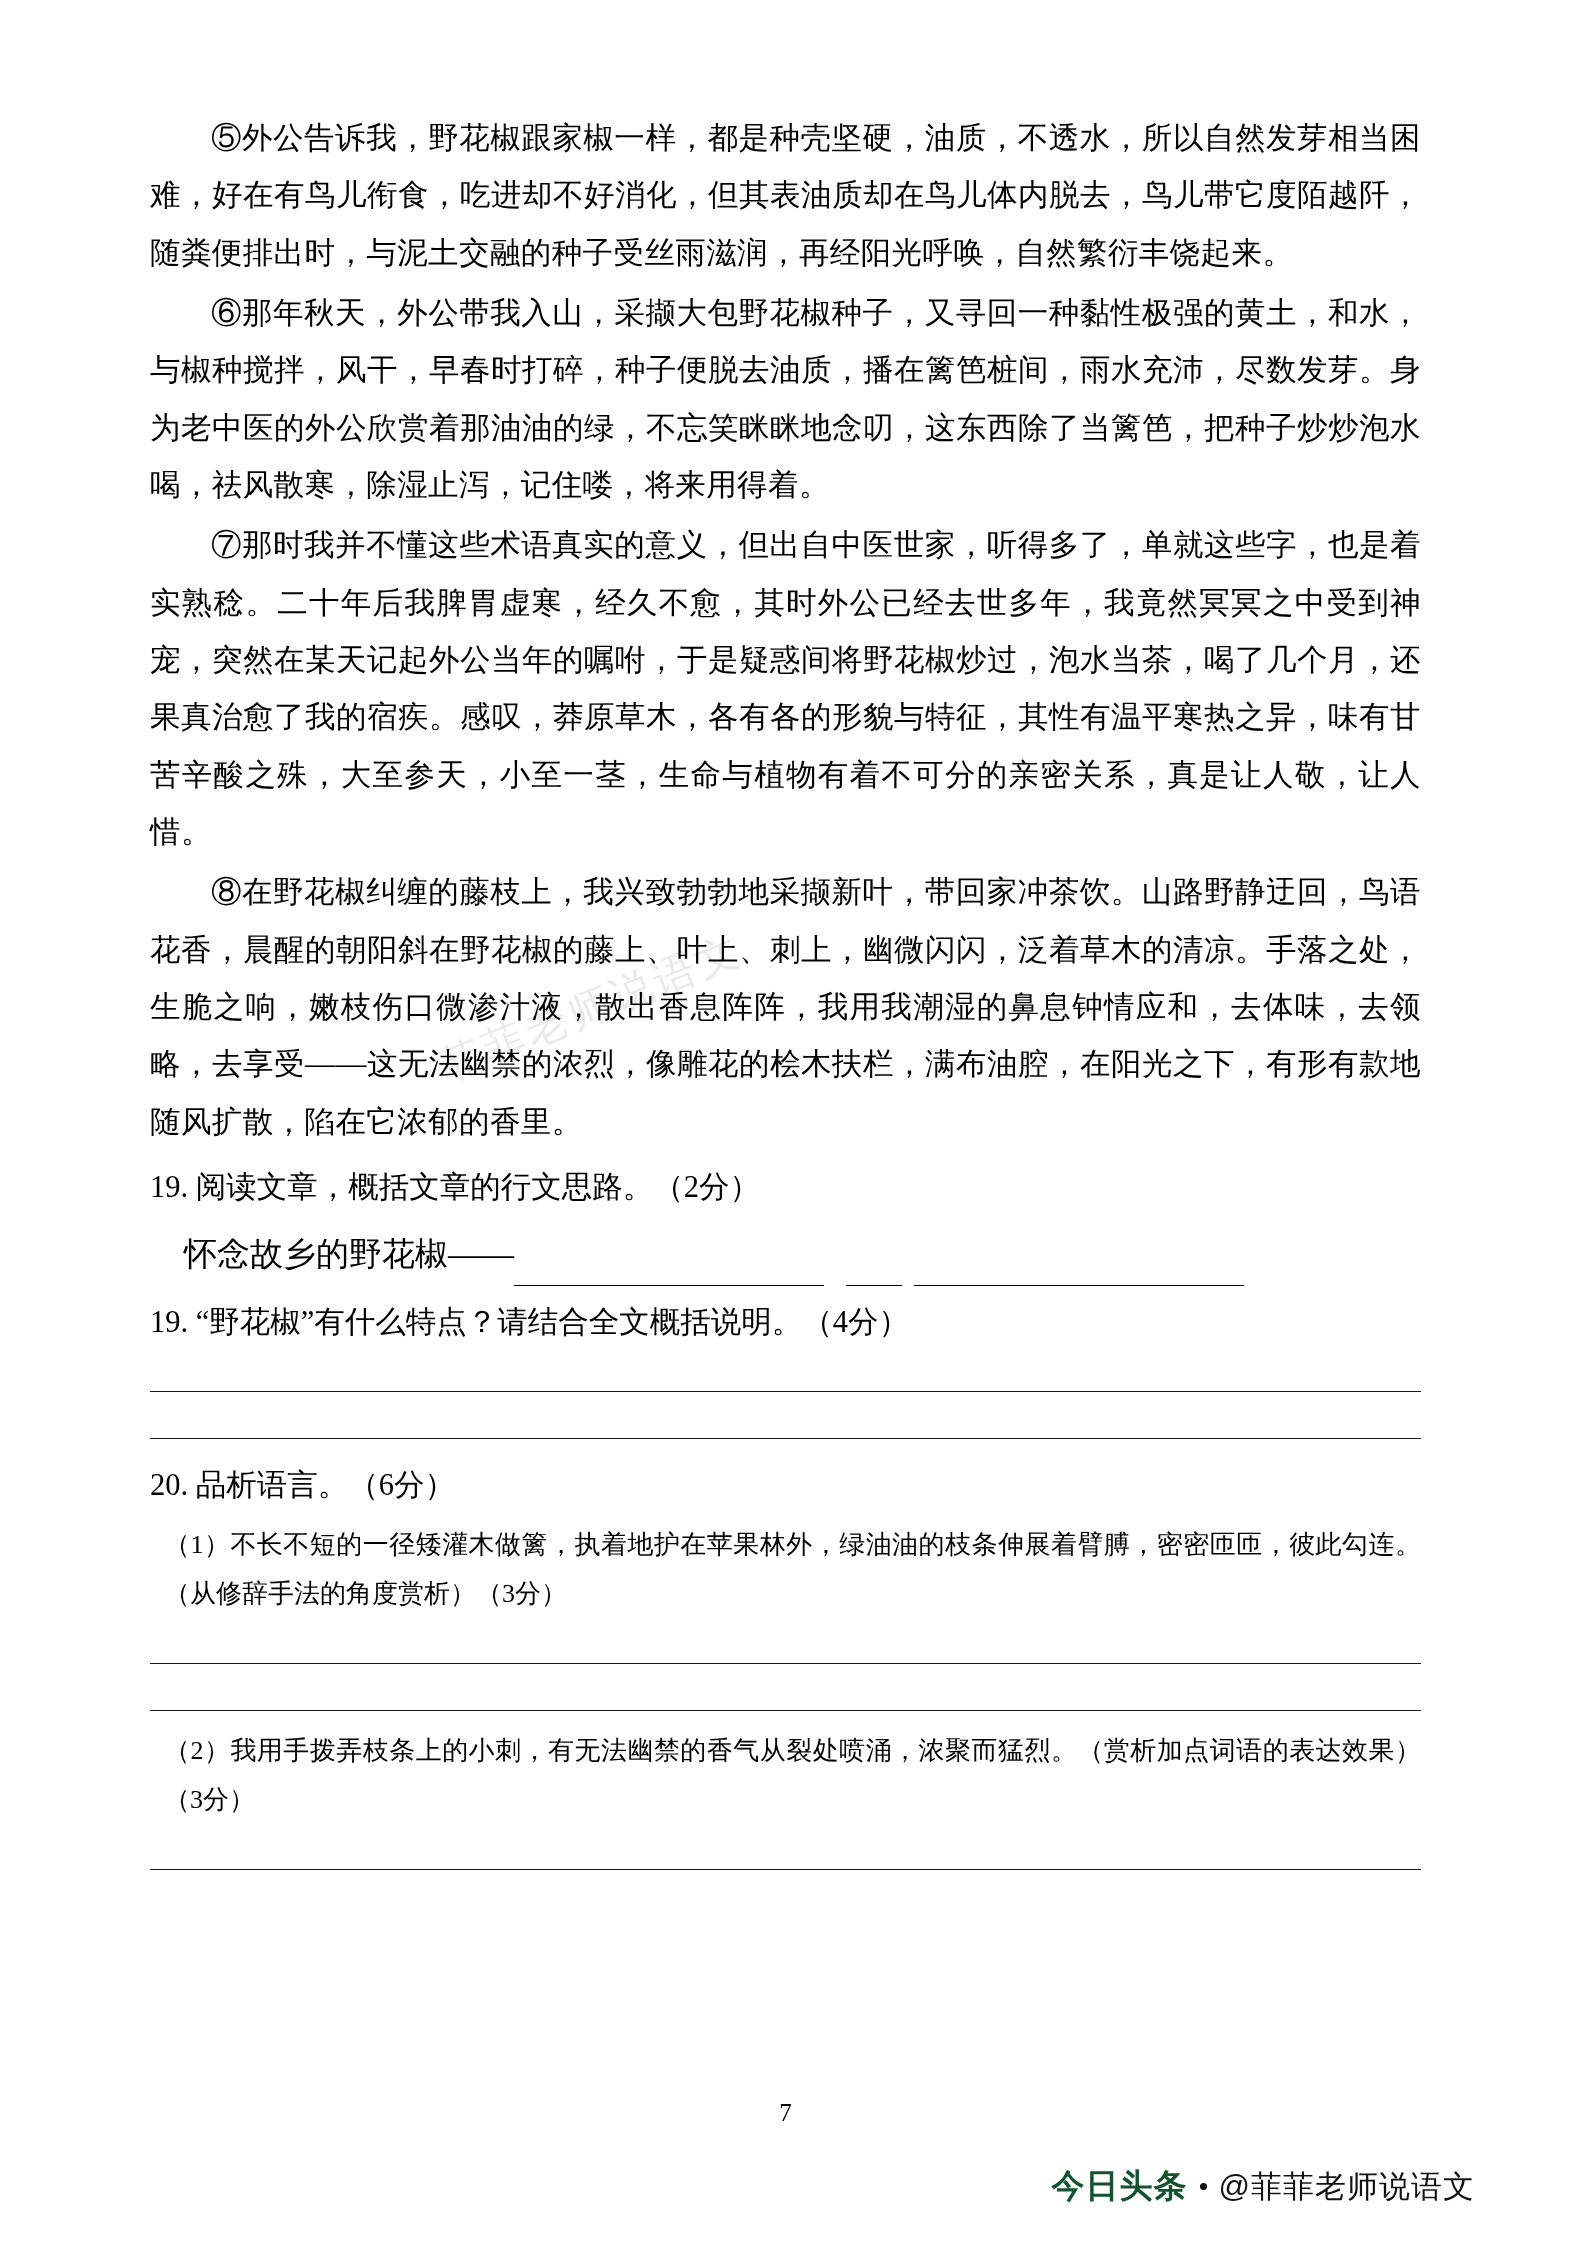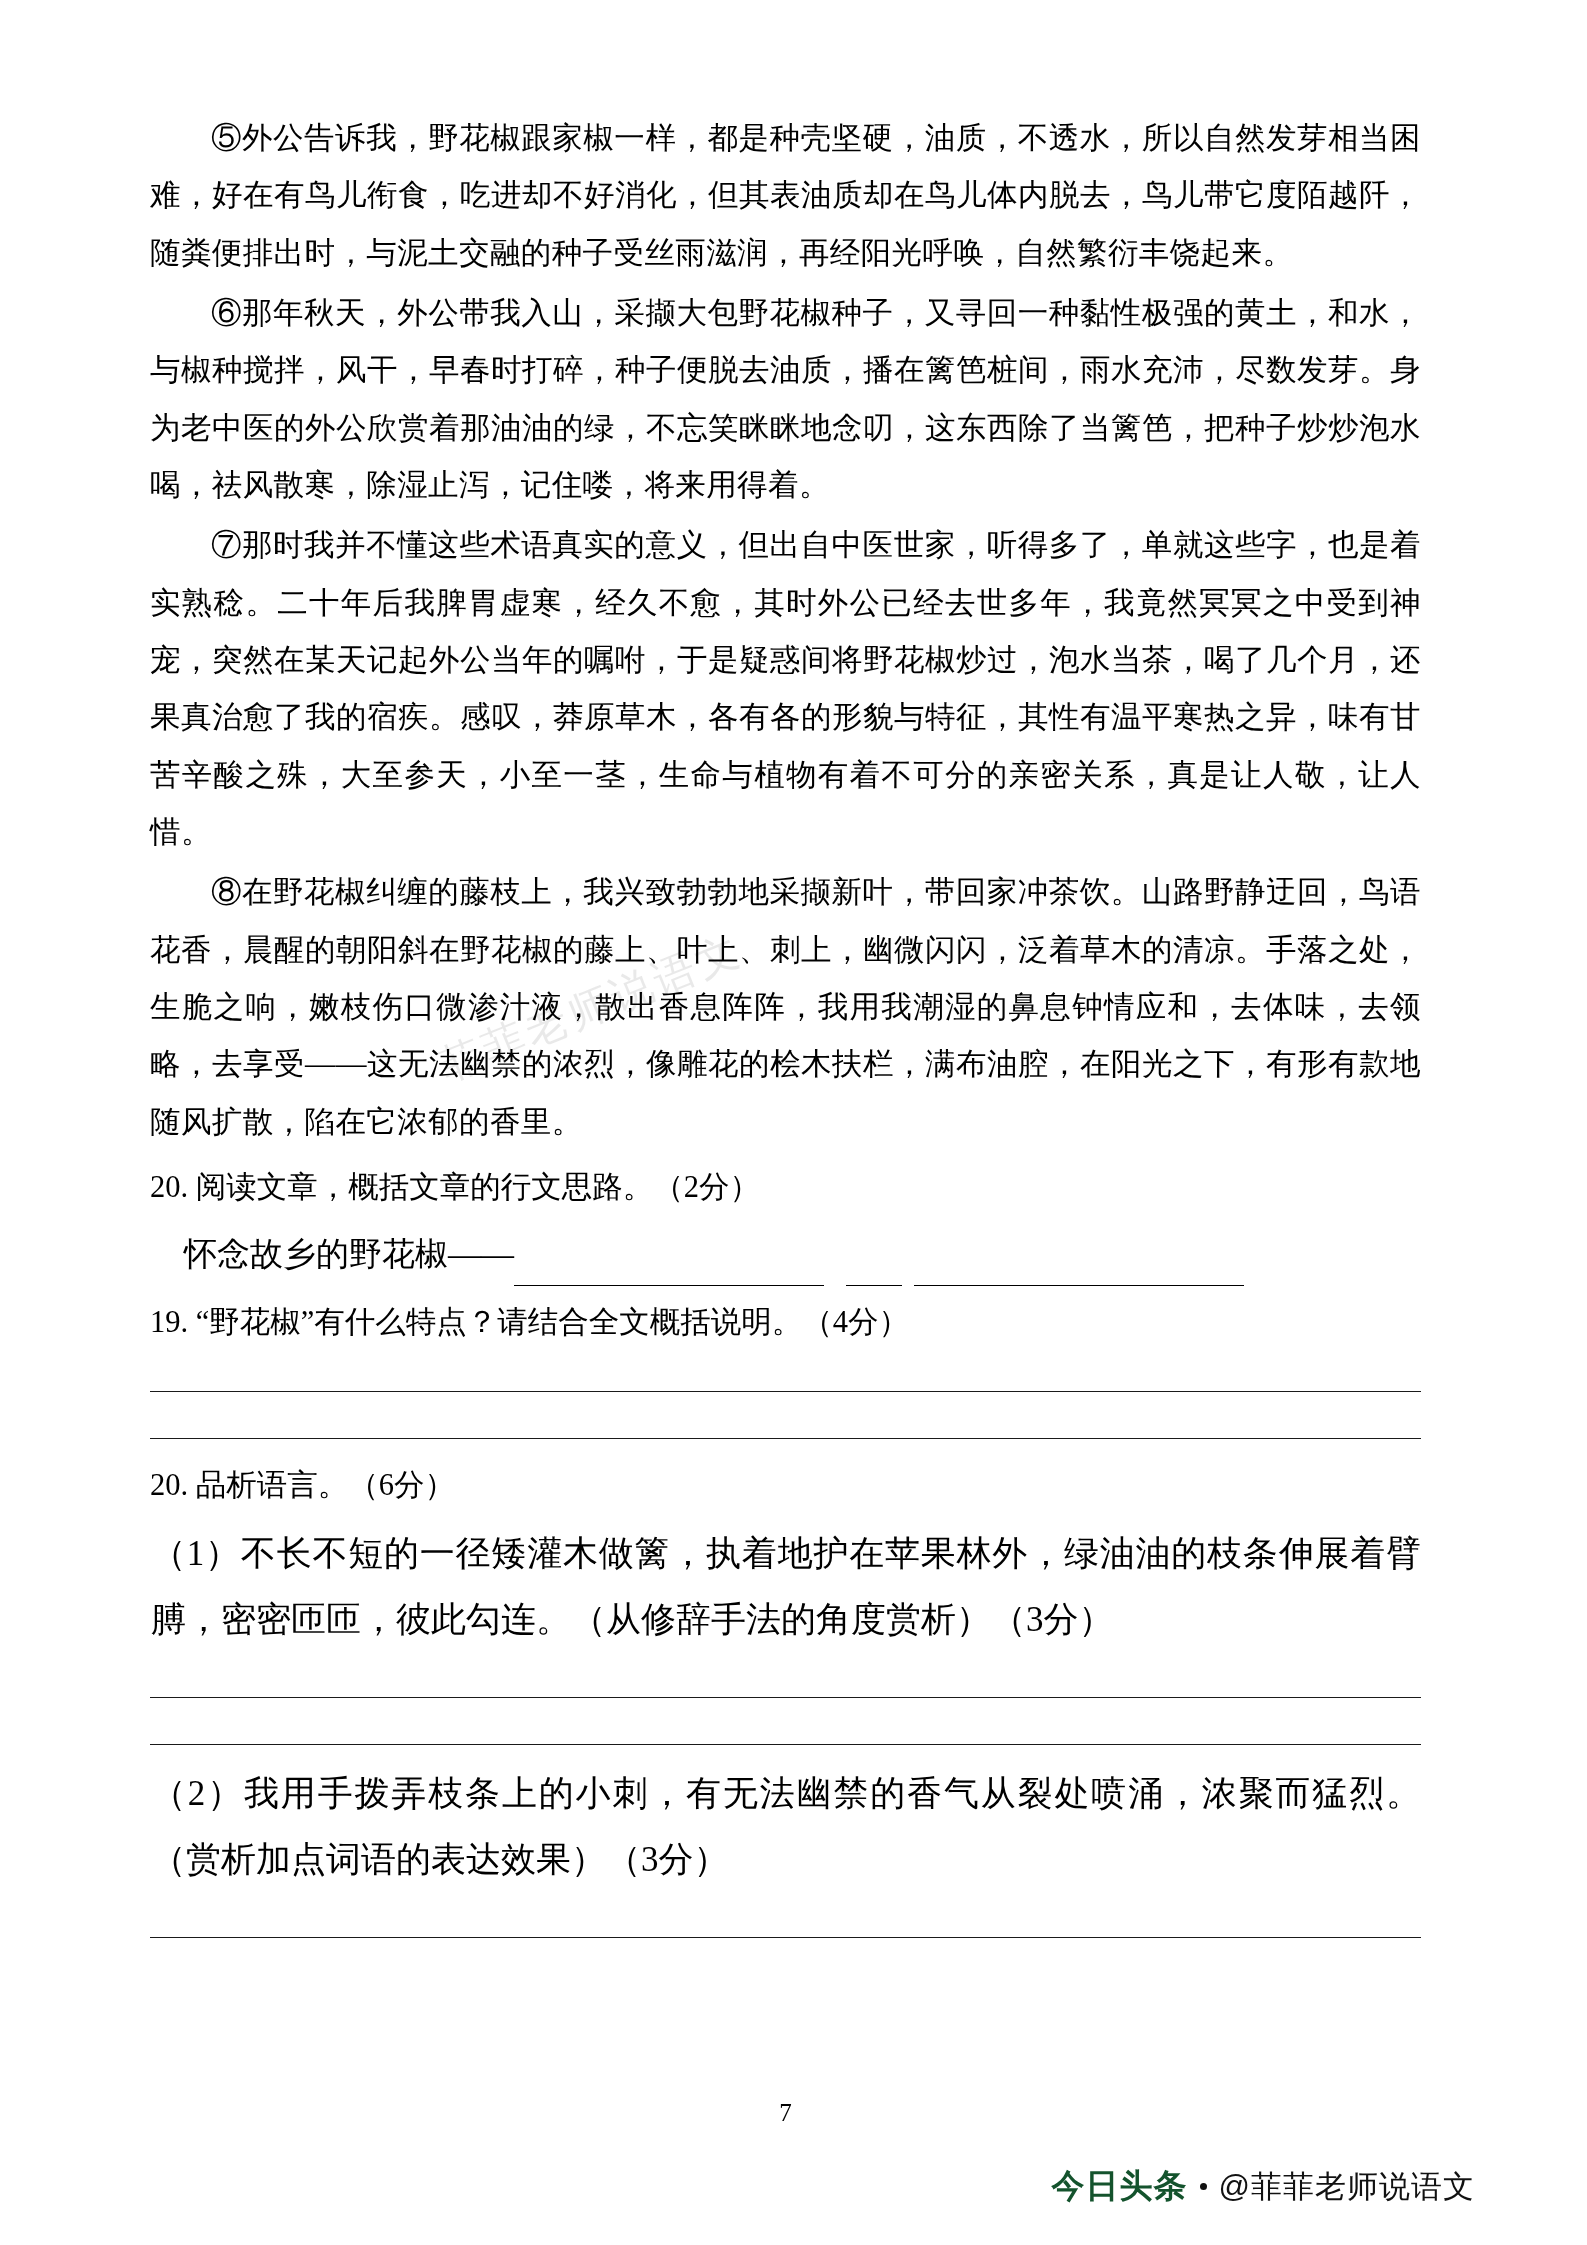--- a/index.html
+++ b/index.html
@@ -38,25 +38,25 @@
     text-align: right;
     margin: 4px 0 10px 0;
     padding-right: 18px;
   }
   .q {
     font-size: 30.5px;
     line-height: 1.9;
     margin: 8px 0 0 0;
   }
   .q-sub {
-    font-size: 35px;
+    font-size: 26px;
     line-height: 1.88;
     text-align: justify;
     text-justify: inter-ideograph;
-    margin: 6px 0 0 1px;
+    margin: 6px 0 0 14px;
   }
   .answer-inline {
     font-size: 33px;
     line-height: 1.9;
     margin: 6px 0 0 0;
     padding-left: 34px;
     white-space: nowrap;
   }
   .rule {
     border: none;
@@ -130,21 +130,21 @@
 
   <p class="para indent">⑤外公告诉我，野花椒跟家椒一样，都是种壳坚硬，油质，不透水，所以自然发芽相当困难，好在有鸟儿衔食，吃进却不好消化，但其表油质却在鸟儿体内脱去，鸟儿带它度陌越阡，随粪便排出时，与泥土交融的种子受丝雨滋润，再经阳光呼唤，自然繁衍丰饶起来。</p>
 
   <p class="para indent">⑥那年秋天，外公带我入山，采撷大包野花椒种子，又寻回一种黏性极强的黄土，和水，与椒种搅拌，风干，早春时打碎，种子便脱去油质，播在篱笆桩间，雨水充沛，尽数发芽。身为老中医的外公欣赏着那油油的绿，不忘笑眯眯地念叨，这东西除了当篱笆，把种子炒炒泡水喝，祛风散寒，除湿止泻，记住喽，将来用得着。</p>
 
   <p class="para indent">⑦那时我并不懂这些术语真实的意义，但出自中医世家，听得多了，单就这些字，也是着实熟稔。二十年后我脾胃虚寒，经久不愈，其时外公已经去世多年，我竟然冥冥之中受到神宠，突然在某天记起外公当年的嘱咐，于是疑惑间将野花椒炒过，泡水当茶，喝了几个月，还果真治愈了我的宿疾。感叹，莽原草木，各有各的形貌与特征，其性有温平寒热之异，味有甘苦辛酸之殊，大至参天，小至一茎，生命与植物有着不可分的亲密关系，真是让人敬，让人惜。</p>
 
   <p class="para indent">⑧在野花椒纠缠的藤枝上，我兴致勃勃地采撷新叶，带回家冲茶饮。山路野静迂回，鸟语花香，晨醒的朝阳斜在野花椒的藤上、叶上、刺上，幽微闪闪，泛着草木的清凉。手落之处，生脆之响，嫩枝伤口微渗汁液，散出香息阵阵，我用我潮湿的鼻息钟情应和，去体味，去领略，去享受——这无法幽禁的浓烈，像雕花的桧木扶栏，满布油腔，在阳光之下，有形有款地随风扩散，陷在它浓郁的香里。</p>
 
 
-  <p class="q">20. 阅读文章，概括文章的行文思路。（2分）</p>
+  <p class="q">19. 阅读文章，概括文章的行文思路。（2分）</p>
 
   <p class="answer-inline"><span>怀念故乡的野花椒——</span><span class="u-line" style="width:310px;height:1em;"></span><span style="display:inline-block;width:22px;"></span><span class="u-line" style="width:56px;height:1em;"></span><span style="display:inline-block;width:12px;"></span><span class="u-line" style="width:330px;height:1em;"></span></p>
 
   <p class="q">19. “野花椒”有什么特点？请结合全文概括说明。（4分）</p>
 
   <hr class="rule first">
   <hr class="rule">
 
   <div class="blank-gap"></div>
 

